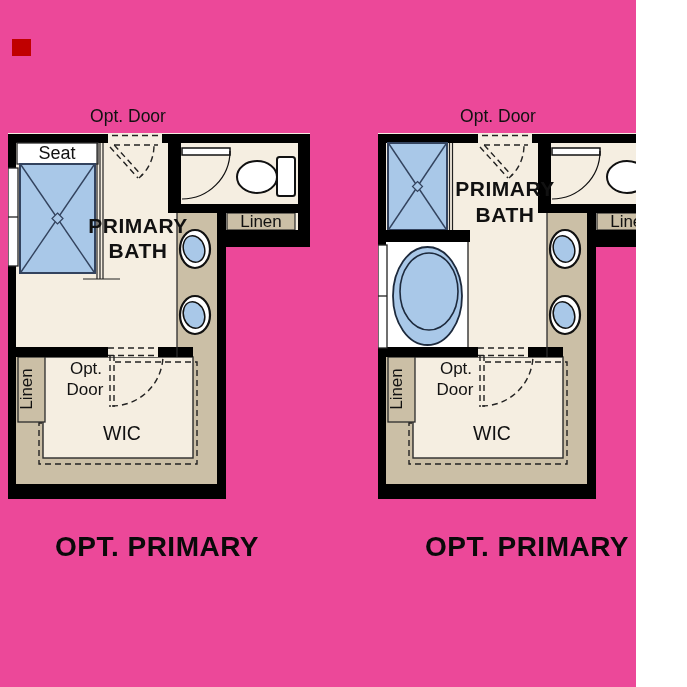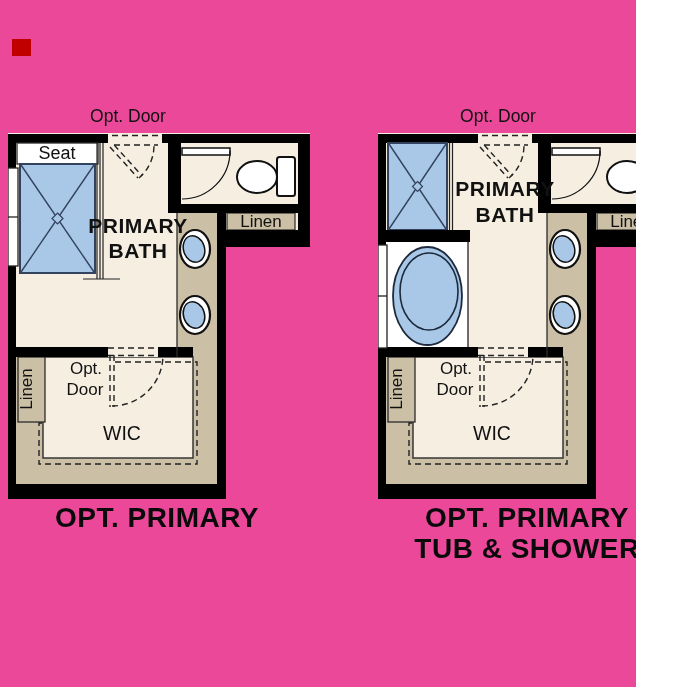--- a/index.html
+++ b/index.html
@@ -1,21 +1,21 @@
 <!DOCTYPE html>
 <html><head>
 <meta charset="utf-8">
 <style>
   html,body{margin:0;padding:0;background:#ffffff;}
   .canvas{position:relative;width:636px;height:687px;background:#ec4899;overflow:hidden;
           font-family:"Liberation Sans",sans-serif;color:#111;}
   .abs{position:absolute;}
   .opt-door-top{width:140px;text-align:center;font-size:17.5px;color:#111;}
   .caption{width:300px;text-align:center;font-weight:bold;font-size:28px;line-height:31px;
-           letter-spacing:0.5px;color:#0a0a0a;white-space:nowrap;}
+           letter-spacing:0.5px;color:#0a0a0a;white-space:nowrap;margin-top:29px;}
   svg text{font-family:"Liberation Sans",sans-serif;fill:#111;}
   .lbl{font-size:17px;}
   .lbl-seat{font-size:18px;}
   .lbl-wic{font-size:19.5px;}
   .lbl-bath{font-size:21px;font-weight:bold;letter-spacing:0.5px;}
 </style>
 </head>
 <body>
 
 <div class="canvas">
@@ -157,16 +157,15 @@
     <text x="77" y="262" text-anchor="middle" class="lbl">Door</text>
     <text x="114" y="307" text-anchor="middle" class="lbl-wic">WIC</text>
     <text x="23.5" y="256" text-anchor="middle" class="lbl" transform="rotate(-90 23.5 256)">Linen</text>
   </svg>
 
   <div class="abs caption" style="left:7px;top:502px;">
     <div>OPT. PRIMARY</div>
   </div>
   <div class="abs caption" style="left:377px;top:502px;">
     <div>OPT. PRIMARY</div>
-    <div>TUB &amp; SHOWER</div>
   </div>
 
 </div>
 
 </body></html>

